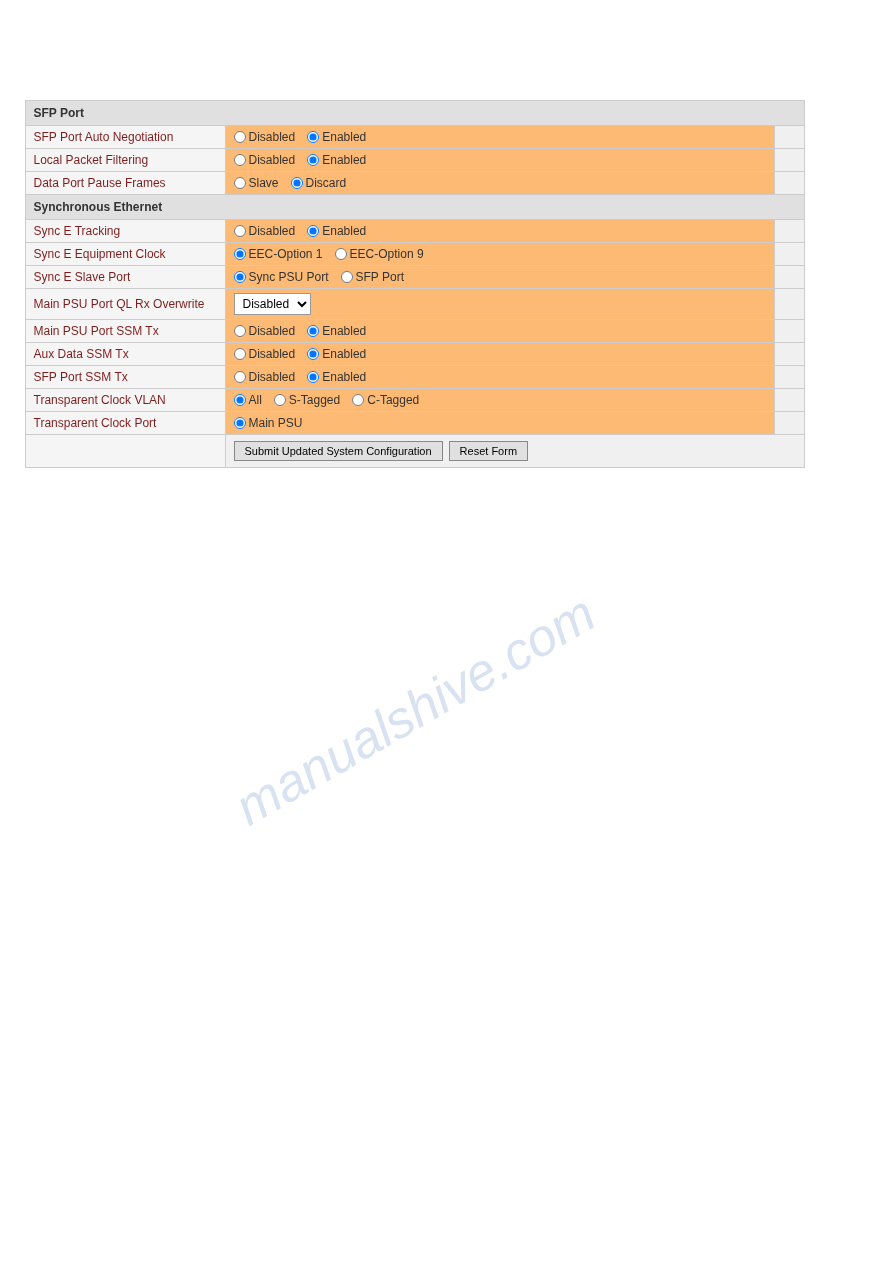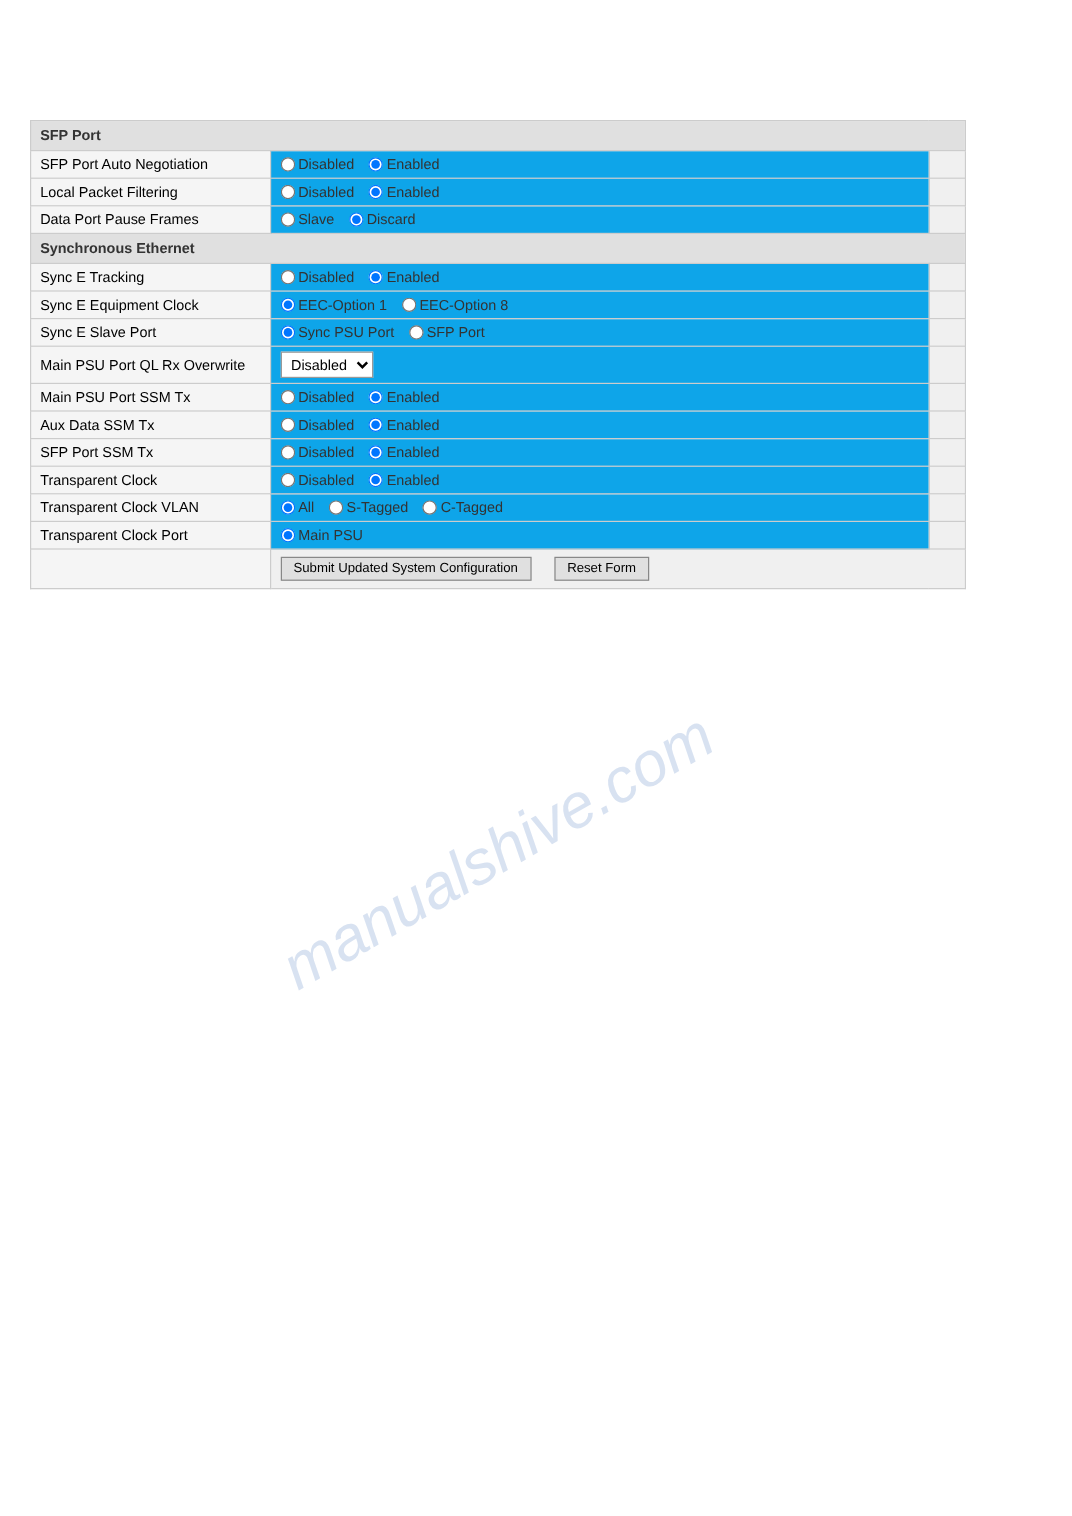--- a/index.html
+++ b/index.html
@@ -33,26 +33,26 @@
     .section-header td {
       background: #e0e0e0;
       font-weight: bold;
       font-size: 12px;
       padding: 5px 8px;
     }
 
     .label-col {
       width: 200px;
       background: #f5f5f5;
-      color: #000000;
+      color: #7f1d1d;
       padding: 4px 8px;
     }
 
     .value-col {
-      background: #0ea5e9;
+      background: #fdba74;
       padding: 4px 8px;
     }
 
     .action-col {
       width: 30px;
       background: #f0f0f0;
     }
 
     .radio-group {
       display: flex;
@@ -88,21 +88,21 @@
       text-align: left;
       padding: 6px 8px;
     }
 
     .submit-btn, .reset-btn {
       padding: 3px 10px;
       font-size: 11px;
       border: 1px solid #888;
       background: #e0e0e0;
       cursor: pointer;
-      margin-right: 19px;
+      margin-right: 6px;
     }
 
     .watermark {
       position: absolute;
       top: 580px;
       left: 50%;
       transform: translateX(-50%) rotate(-30deg);
       font-size: 52px;
       color: rgba(100, 140, 200, 0.25);
       white-space: nowrap;
@@ -190,21 +190,21 @@
         <tr>
           <td class="label-col">Sync E Equipment Clock</td>
           <td class="value-col">
             <div class="radio-group">
               <div class="radio-item">
                 <input type="radio" class="radio-input" name="Sync_E_Equipment_Clock" value="EEC-Option 1" checked="" style="">
                 <label>EEC-Option 1</label>
               </div>
               <div class="radio-item">
                 <input type="radio" class="radio-input" name="Sync_E_Equipment_Clock" value="EEC-Option 2" style="">
-                <label>EEC-Option 8</label>
+                <label>EEC-Option 9</label>
               </div>
             </div>
           </td>
           <td class="action-col"></td>
         </tr>
         <tr>
           <td class="label-col">Sync E Slave Port</td>
           <td class="value-col">
             <div class="radio-group">
               <div class="radio-item">
@@ -259,36 +259,20 @@
         <tr>
           <td class="label-col">SFP Port SSM Tx</td>
           <td class="value-col">
             <div class="radio-group">
               <div class="radio-item">
                 <input type="radio" class="radio-input" name="SFP_Port_SSM_Tx" value="Disabled" style="">
                 <label>Disabled</label>
               </div>
               <div class="radio-item">
                 <input type="radio" class="radio-input" name="SFP_Port_SSM_Tx" value="Enabled" checked="" style="">
-                <label>Enabled</label>
-              </div>
-            </div>
-          </td>
-          <td class="action-col"></td>
-        </tr>
-        <tr>
-          <td class="label-col">Transparent Clock</td>
-          <td class="value-col">
-            <div class="radio-group">
-              <div class="radio-item">
-                <input type="radio" class="radio-input" name="Transparent_Clock" value="Disabled" style="">
-                <label>Disabled</label>
-              </div>
-              <div class="radio-item">
-                <input type="radio" class="radio-input" name="Transparent_Clock" value="Enabled" checked="" style="">
                 <label>Enabled</label>
               </div>
             </div>
           </td>
           <td class="action-col"></td>
         </tr>
         <tr>
           <td class="label-col">Transparent Clock VLAN</td>
           <td class="value-col">
             <div class="radio-group">

